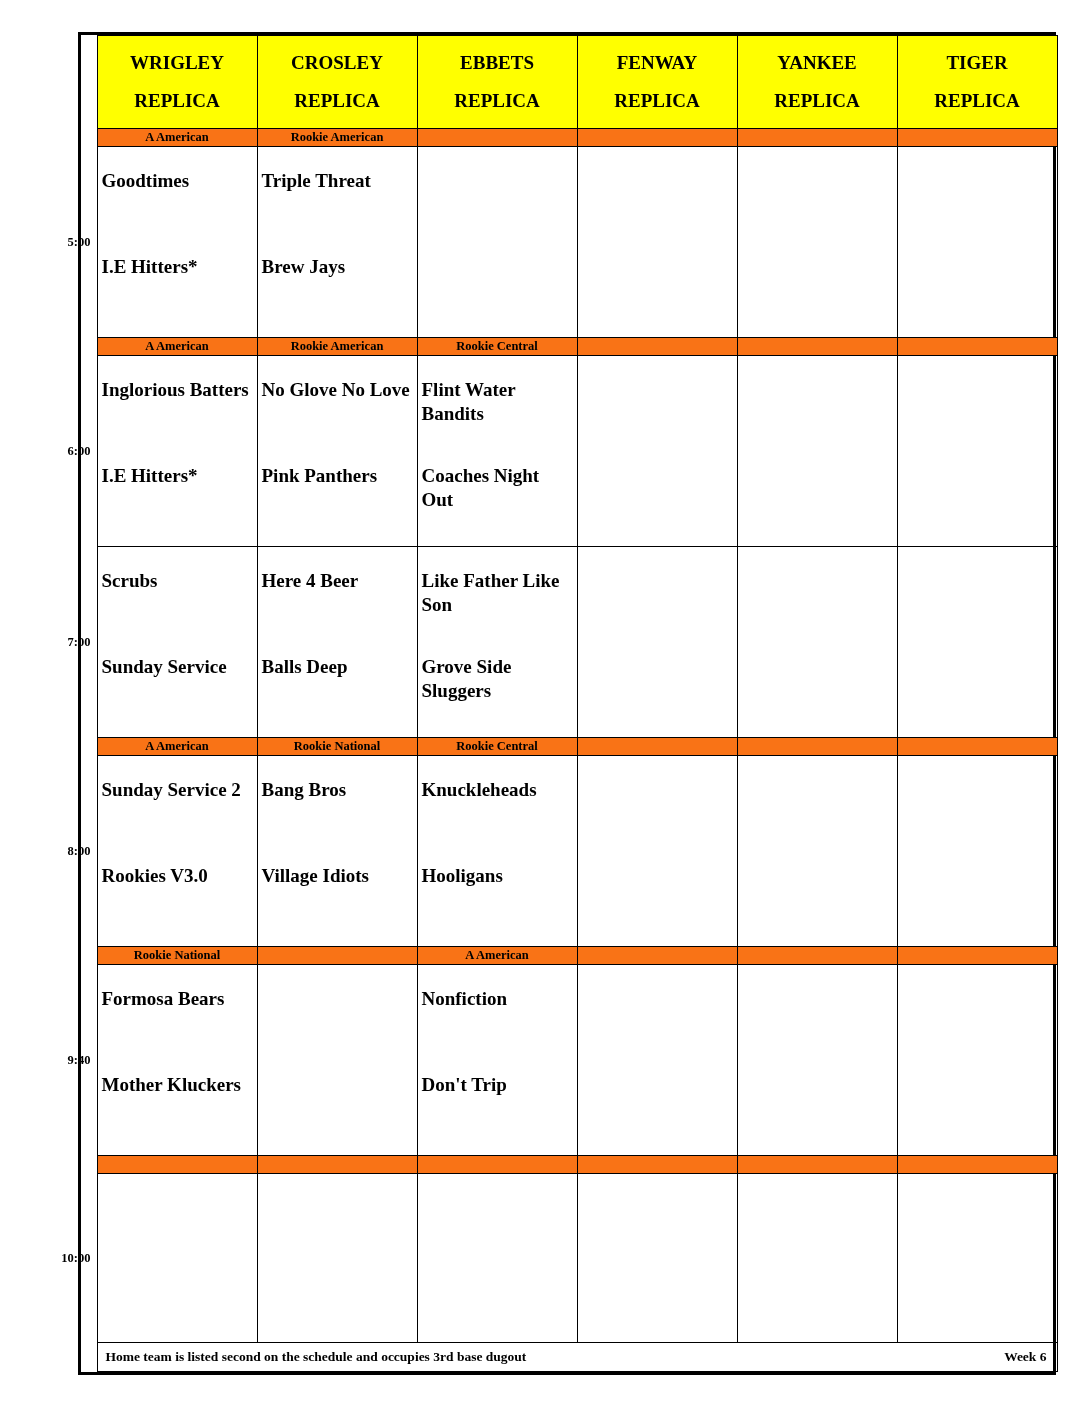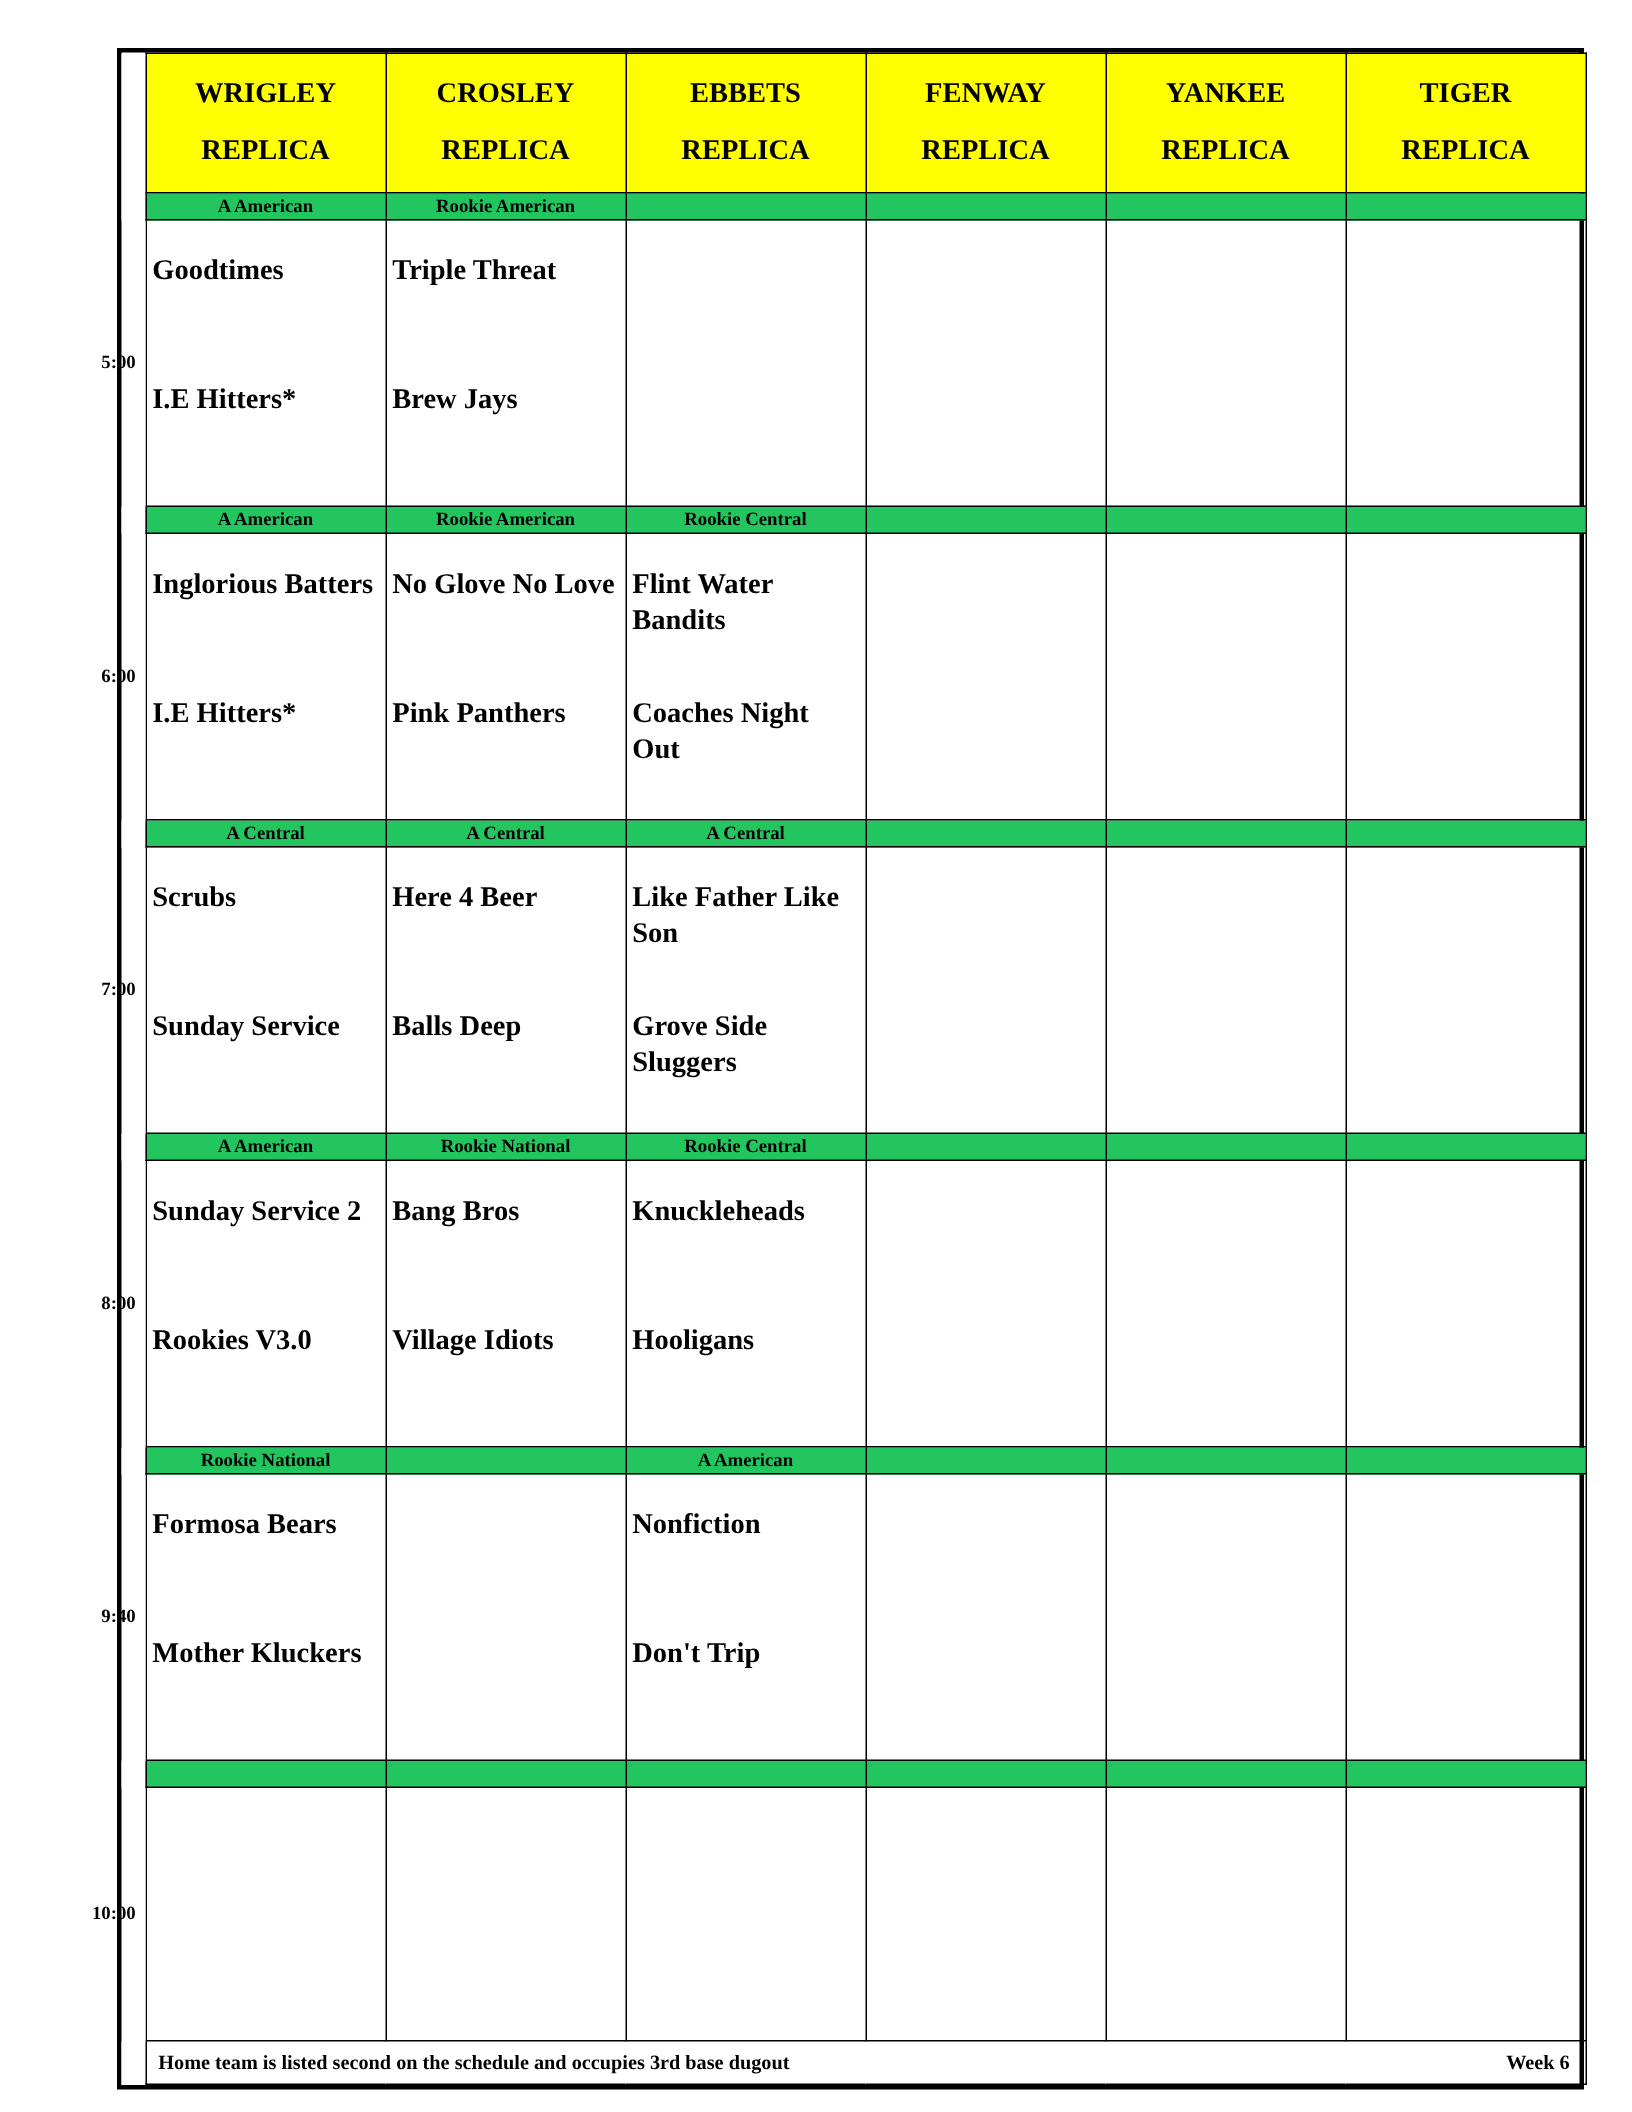--- a/index.html
+++ b/index.html
@@ -65,21 +65,21 @@
     font-size: 19px;
     line-height: 38px;
     height: 92px;
     border: 1px solid #000;
     margin-left: 13px;
   }
   .field-head .l1, .field-head .l2 { display: block; }
 
   
   .div-cell {
-    background: #22c55e;
+    background: #f97316;
     text-align: center;
     font-weight: bold;
     font-size: 12.5px;
     height: 17px;
     line-height: 17px;
     border: 1px solid #000;
   }
   .div-cell.empty { color: transparent; }
 
   
@@ -263,29 +263,20 @@
             <span class="away"></span>
             <span class="home"></span>
           </td>
           <td class="game-cell">
             <span class="away"></span>
             <span class="home"></span>
           </td>
         </tr>
 
         <tr>
-          <td class="time-blank"></td>
-          <td class="div-cell">A Central</td>
-          <td class="div-cell">A Central</td>
-          <td class="div-cell">A Central</td>
-          <td class="div-cell"></td>
-          <td class="div-cell"></td>
-          <td class="div-cell"></td>
-        </tr>
-        <tr>
           <td class="time-cell">
             <span class="time-label">7:00</span>
           </td>
           <td class="game-cell">
             <span class="away">Scrubs</span>
             <span class="home">Sunday Service</span>
           </td>
           <td class="game-cell">
             <span class="away">Here 4 Beer</span>
             <span class="home">Balls Deep</span>

